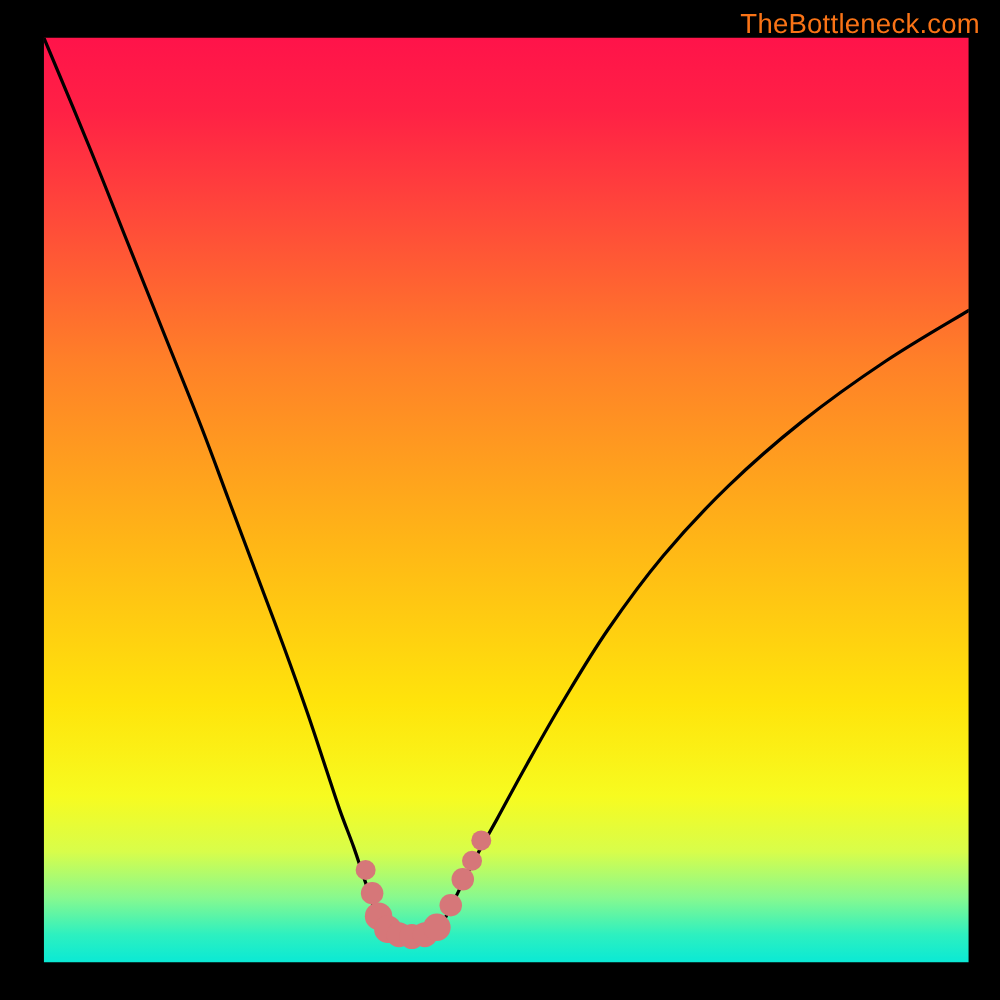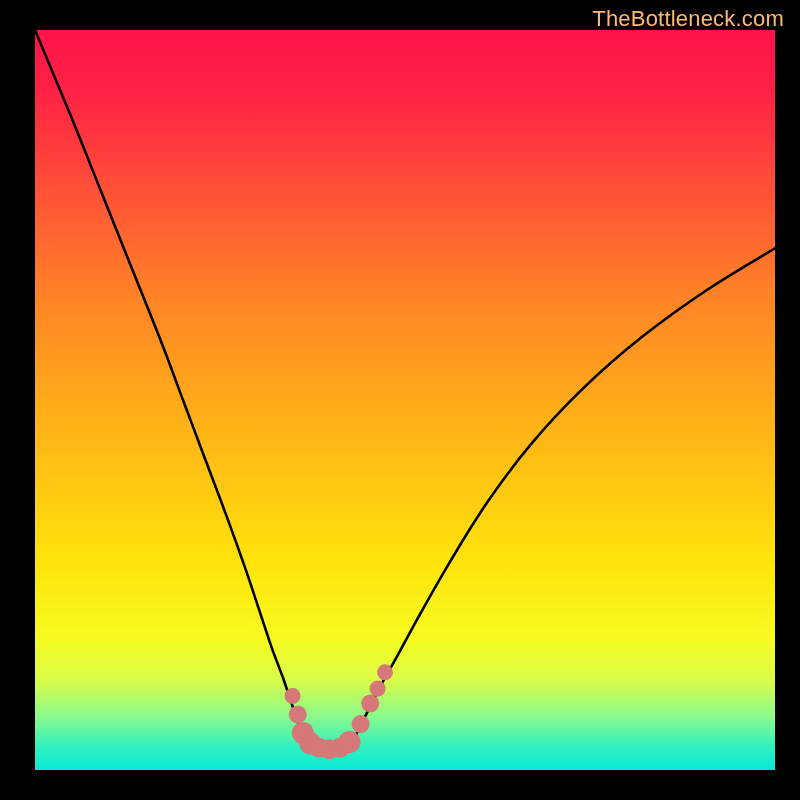--- a/index.html
+++ b/index.html
@@ -22,21 +22,21 @@
     left: 35px;
     top: 30px;
     width: 740px;
     height: 740px;
     overflow: hidden;
   }
   .watermark {
     position: absolute;
     top: 6px;
     right: 16px;
-    color: #fdba74;
+    color: #f97316;
     font-size: 22px;
     font-weight: 500;
     letter-spacing: 0.2px;
   }
   svg {
     position: absolute;
     inset: 0;
     width: 100%;
     height: 100%;
     overflow: visible;

